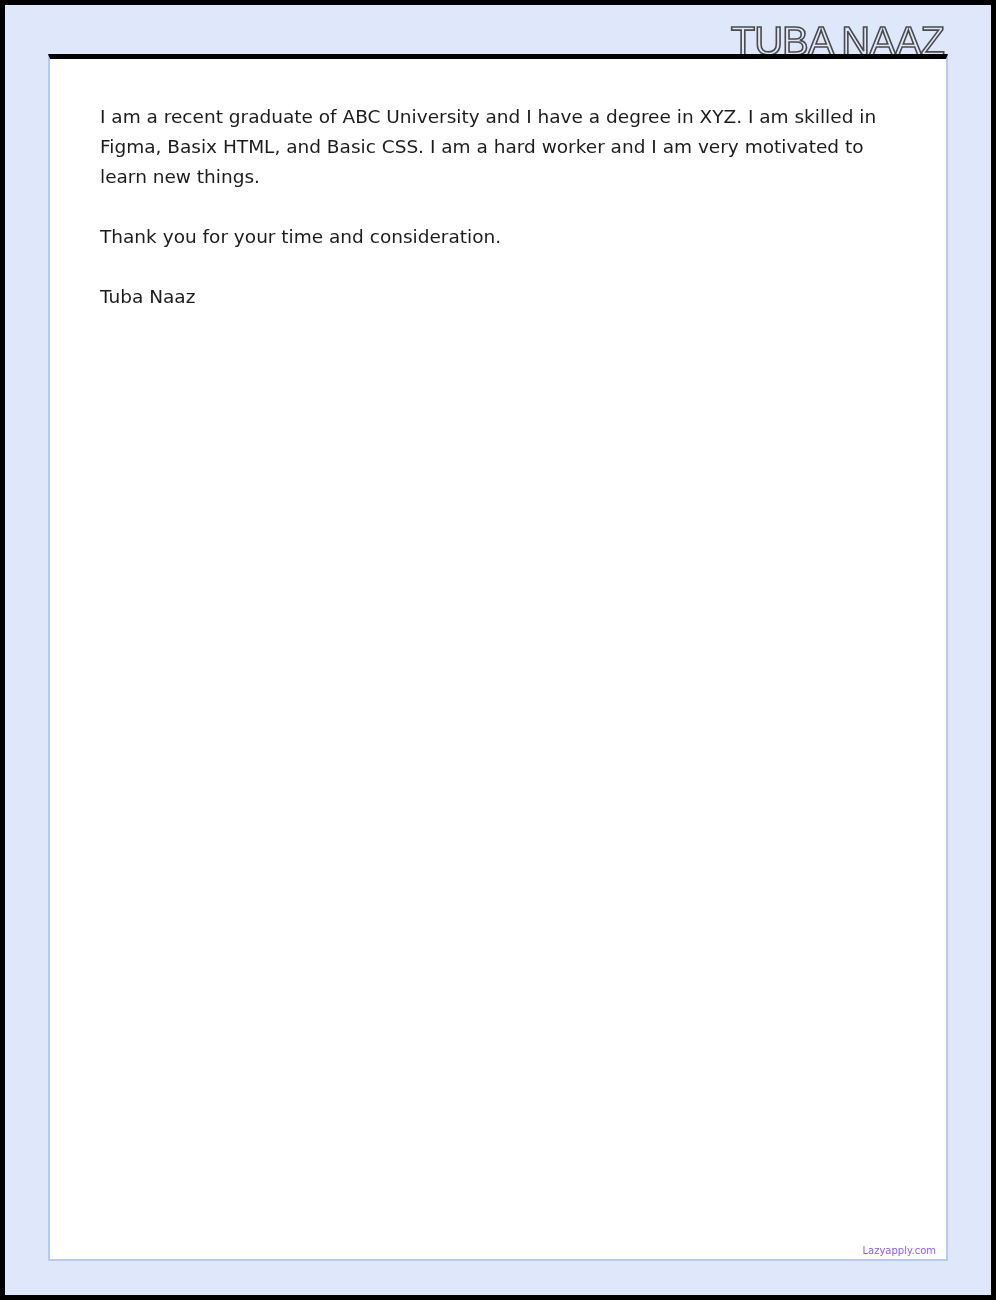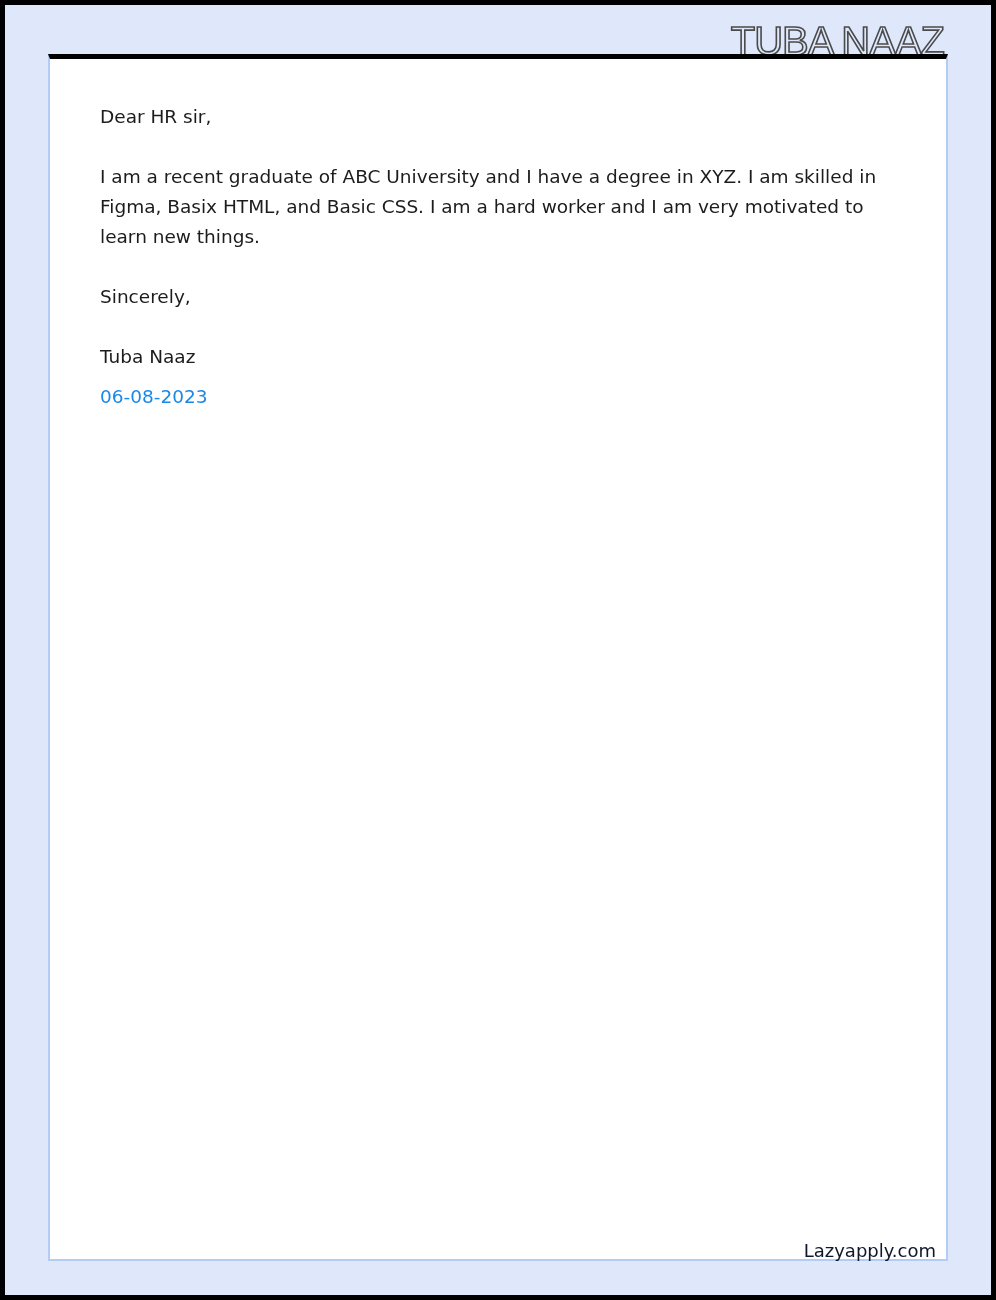--- a/index.html
+++ b/index.html
@@ -42,32 +42,30 @@
     font-size: 18.5px;
     line-height: 30px;
     color: #1c1c1c;
   }
   .letter p { margin: 0 0 30px 0; }
   .letter p.tight { margin: 0 0 10px 0; }
   .date { color: #1a88e6; }
   .footer {
     position: absolute;
     right: 10px; bottom: 0px;
-    font-size: 18px;
-    color: #0f172a;
+    font-size: 10px;
+    color: #8b5cf6;
     line-height: 16px;
   }
 </style>
 </head>
 <body>
 
 <h1 class="title">TUBA NAAZ</h1>
 
 <div class="card">
   <div class="letter">
-    <p>Dear HR sir,</p>
     <p>I am a recent graduate of ABC University and I have a degree in XYZ. I am skilled in Figma, Basix HTML, and Basic CSS. I am a hard worker and I am very motivated to learn new things.</p>
-    <p>Sincerely,</p>
+    <p>Thank you for your time and consideration.</p>
     <p class="tight">Tuba Naaz</p>
-    <p class="date">06-08-2023</p>
   </div>
   <div class="footer">Lazyapply.com</div>
 </div>
 
 </body></html>

